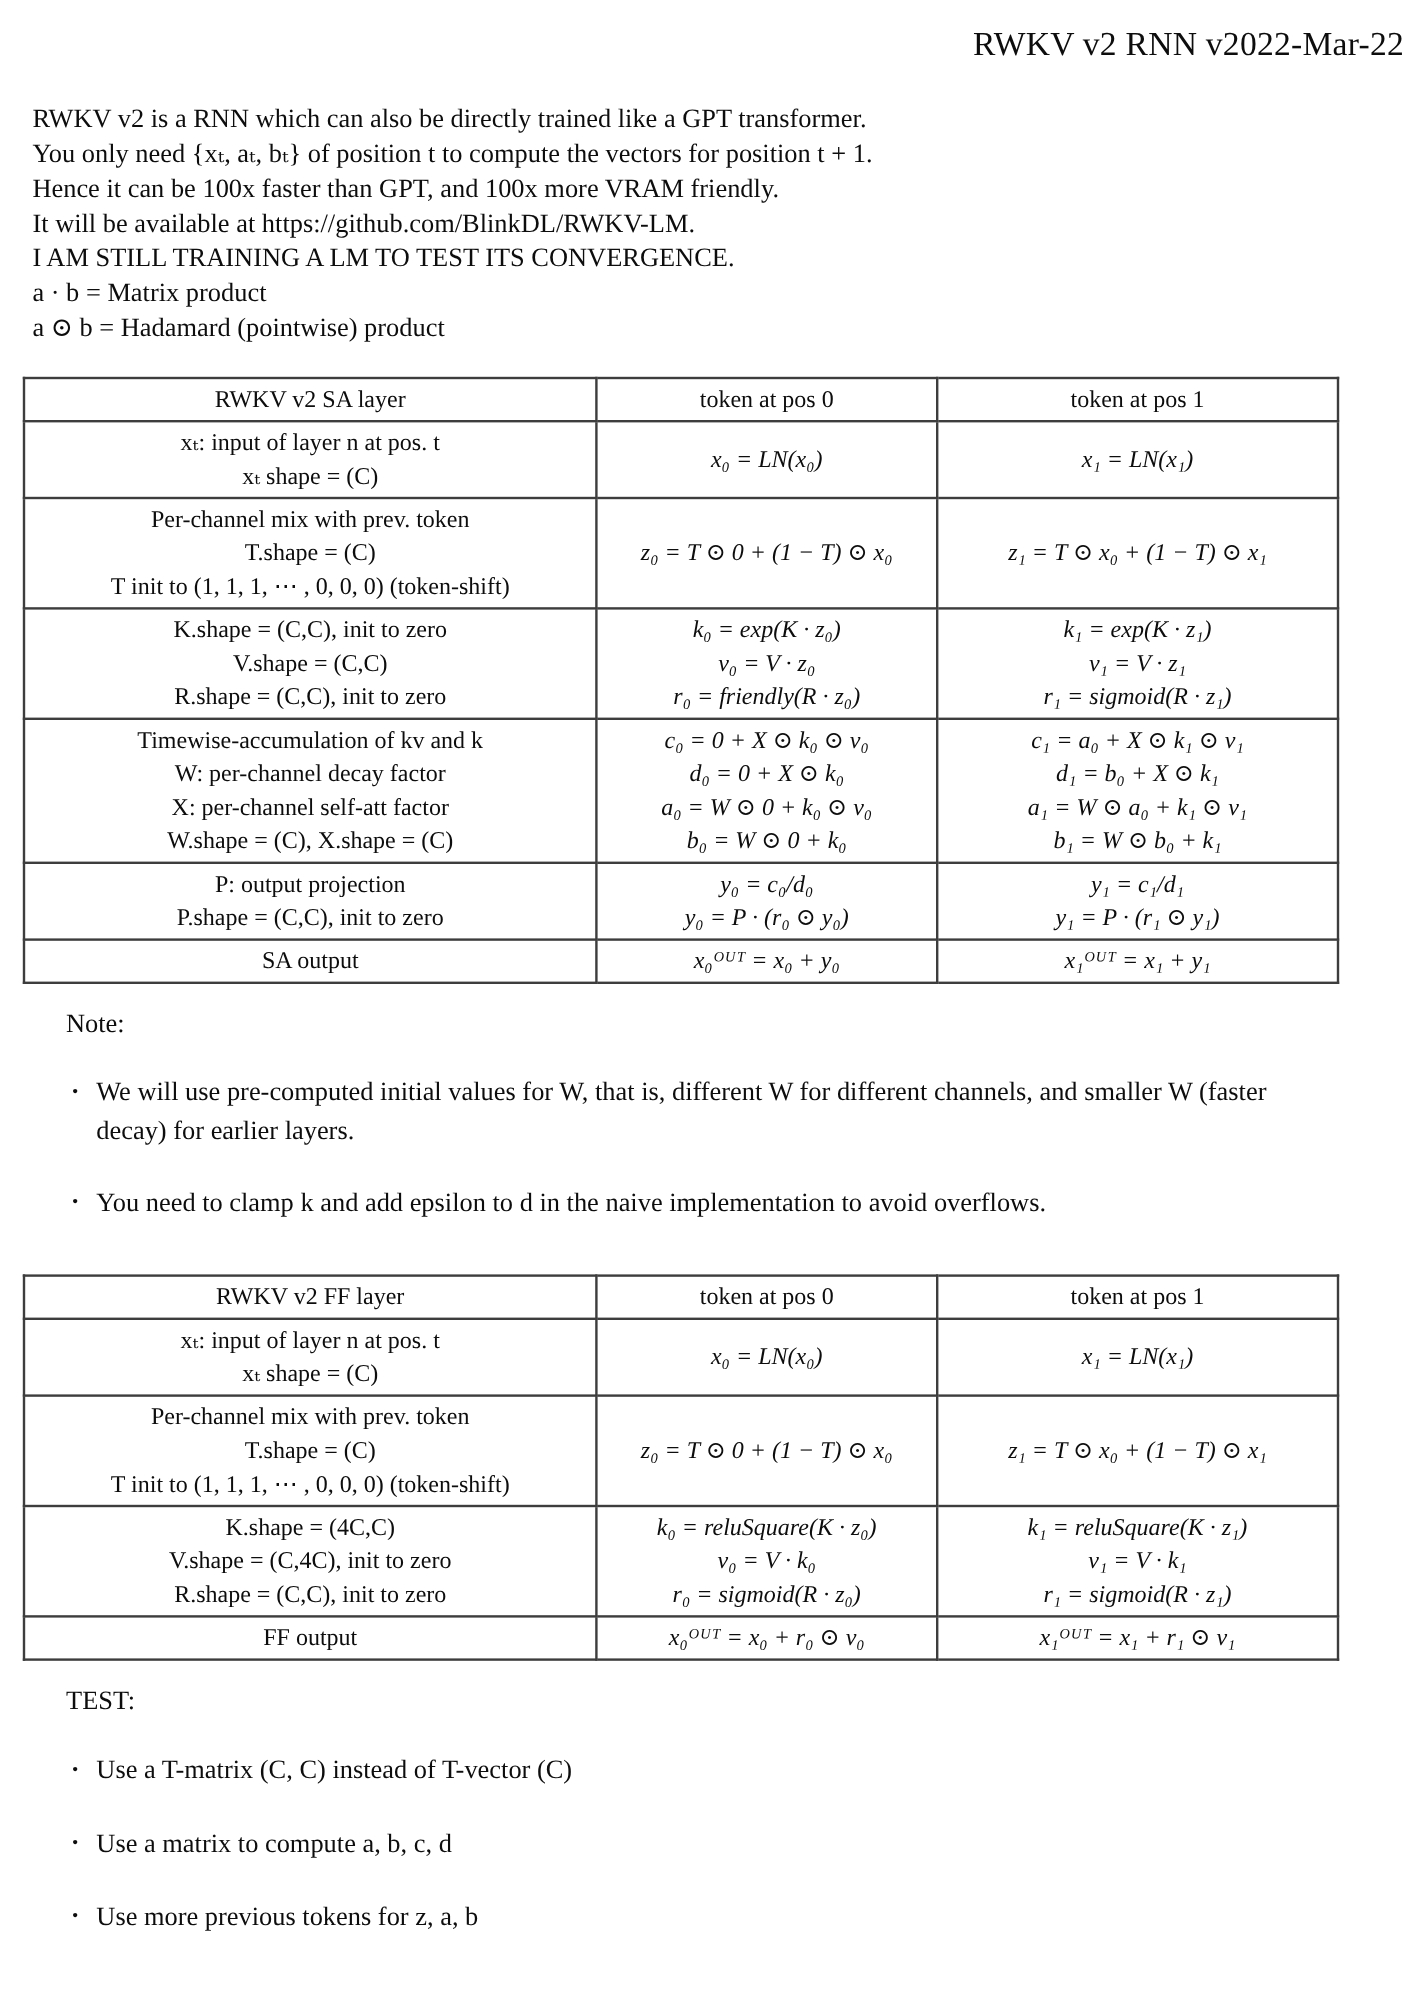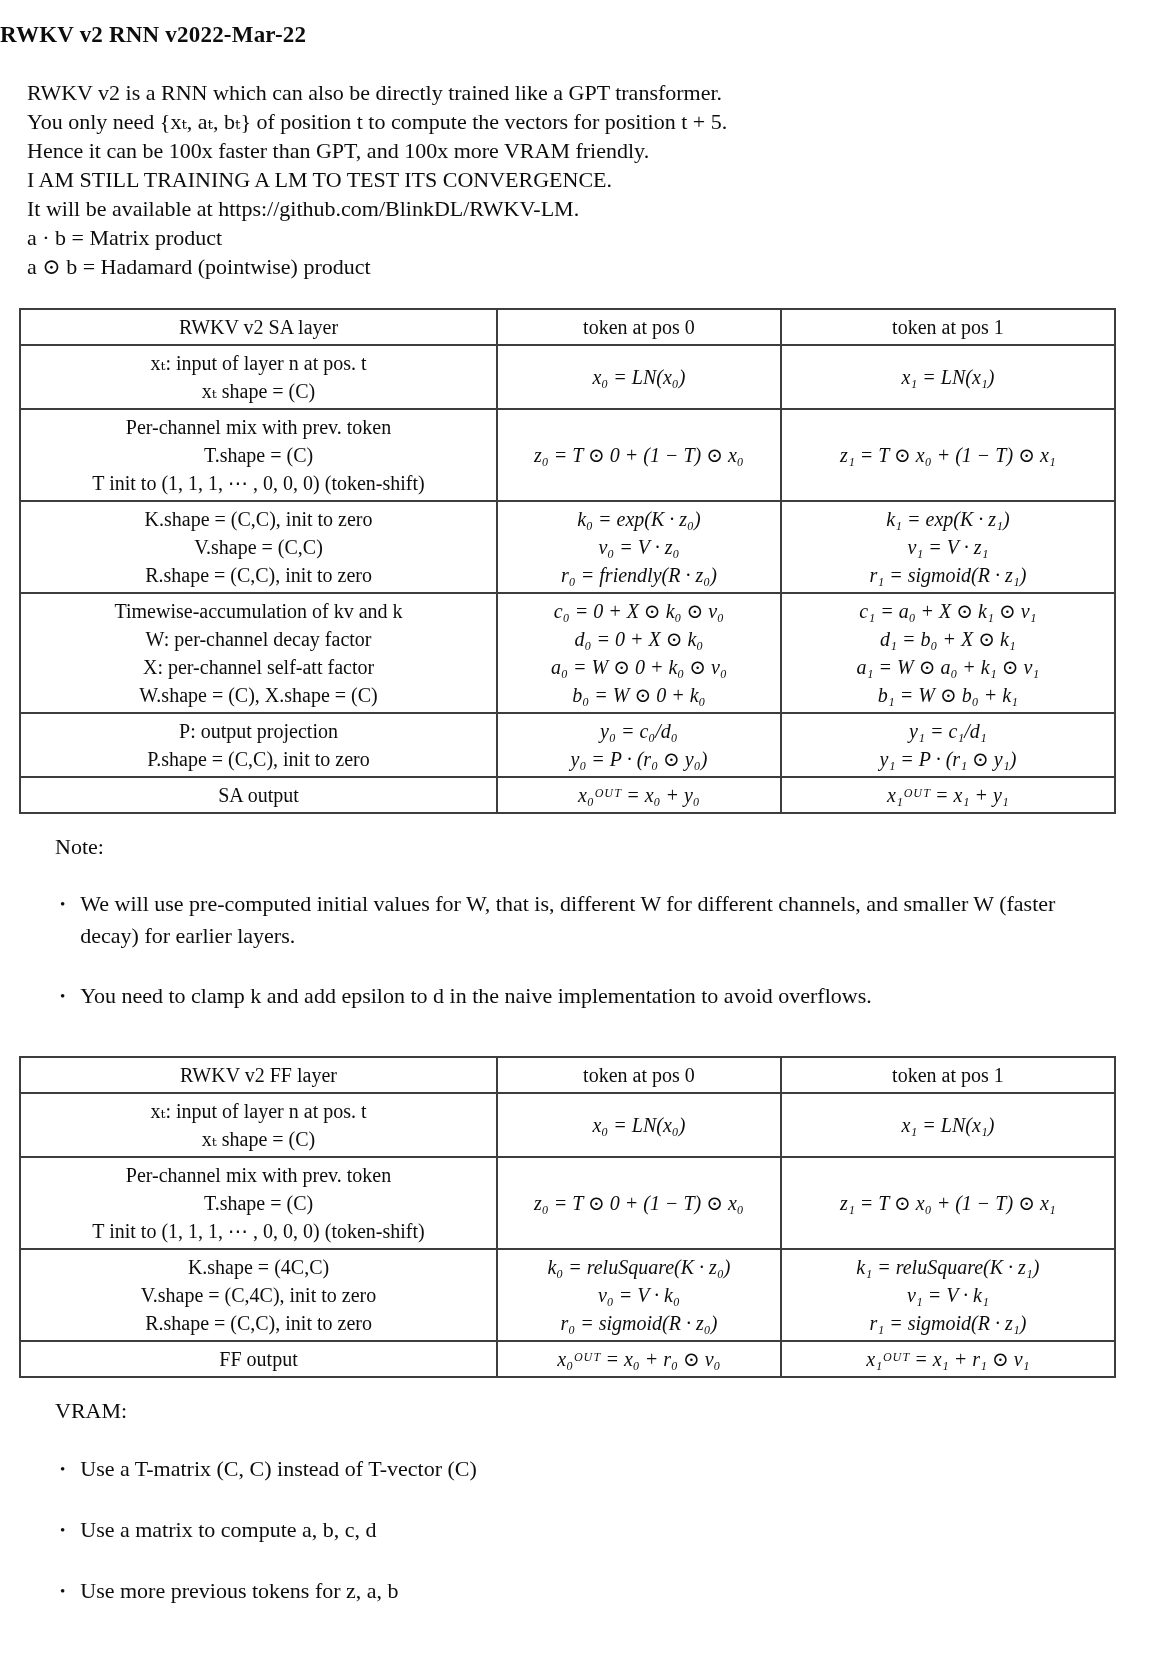--- a/index.html
+++ b/index.html
@@ -7,23 +7,23 @@
   body {
     width: 1170px;
     min-height: 1674px;
     font-family: "Liberation Serif", "DejaVu Serif", "DejaVu Sans", serif;
     color: #0d0d0d;
     -webkit-font-smoothing: antialiased;
   }
   .page { padding: 22px 0 30px 0; }
 
   .title {
-    text-align: left;
-    font-size: 23px;
-    font-weight: 700;
+    text-align: right;
+    font-size: 28px;
+    font-weight: 400;
     letter-spacing: 0.2px;
     margin-bottom: 30px;
   }
 
   .intro {
     margin-left: 27px;
     margin-right: 35px;
     font-size: 22px;
     line-height: 29px;
   }
@@ -75,24 +75,24 @@
 </style>
 </head>
 <body>
 
 <div class="page">
 
   <h1 class="title">RWKV v2 RNN v2022-Mar-22</h1>
 
   <div class="intro">
     <div class="line">RWKV v2 is a RNN which can also be directly trained like a GPT transformer.</div>
-    <div class="line">You only need {xₜ, aₜ, bₜ} of position t to compute the vectors for position t + 5.</div>
+    <div class="line">You only need {xₜ, aₜ, bₜ} of position t to compute the vectors for position t + 1.</div>
     <div class="line">Hence it can be 100x faster than GPT, and 100x more VRAM friendly.</div>
+    <div class="line">It will be available at https://github.com/BlinkDL/RWKV-LM.</div>
     <div class="line">I AM STILL TRAINING A LM TO TEST ITS CONVERGENCE.</div>
-    <div class="line">It will be available at https://github.com/BlinkDL/RWKV-LM.</div>
     <div class="line">a · b = Matrix product</div>
     <div class="line">a ⊙ b = Hadamard (pointwise) product</div>
   </div>
 
   <table class="math-table">
     <tbody>
         <tr>
       <th class="c1">RWKV v2 SA layer</th>
       <th class="c2">token at pos 0</th>
       <th class="c3">token at pos 1</th>
@@ -195,21 +195,21 @@
 r₁ = sigmoid(R · z₁)</td>
     </tr>
     <tr>
       <td class="c1 desc">FF output</td>
       <td class="c2 formula">x₀ᴼᵁᵀ = x₀ + r₀ ⊙ v₀</td>
       <td class="c3 formula">x₁ᴼᵁᵀ = x₁ + r₁ ⊙ v₁</td>
     </tr>
   </tbody>
     </table>
 
-  <div class="section-heading">VRAM:</div>
+  <div class="section-heading">TEST:</div>
   <div class="bullet-list todo-list">
     <div class="bullet-item">
       <span class="dot">•</span>
       <span class="txt">Use a T-matrix (C, C) instead of T-vector (C)</span>
     </div>
     <div class="bullet-item">
       <span class="dot">•</span>
       <span class="txt">Use a matrix to compute a, b, c, d</span>
     </div>
     <div class="bullet-item">

